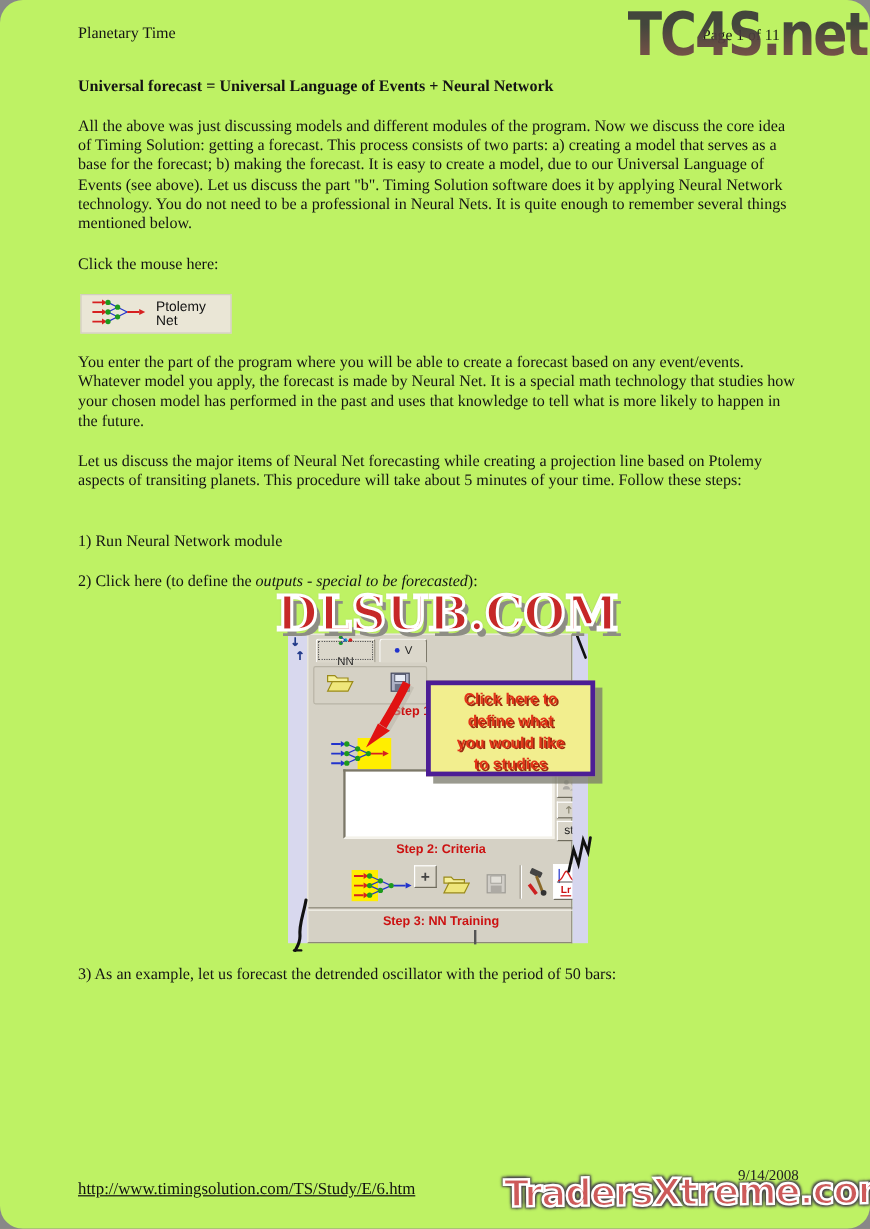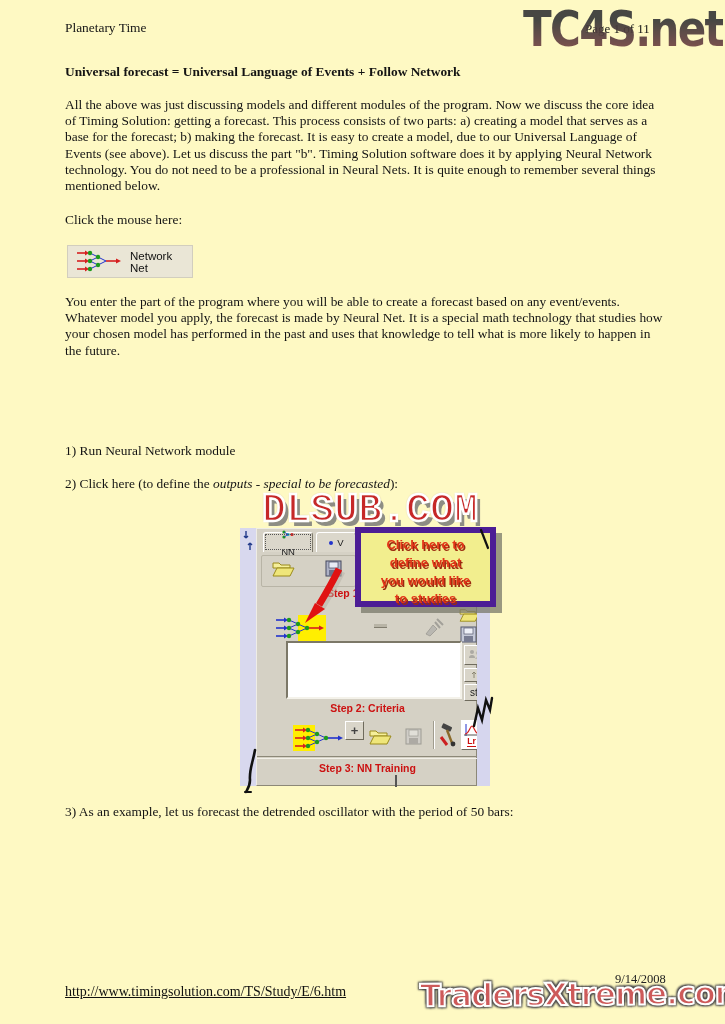--- a/index.html
+++ b/index.html
@@ -1,20 +1,21 @@
 <!DOCTYPE html>
 <html><head>
 <meta charset="utf-8">
 <style>
   * { margin:0; padding:0; box-sizing:border-box; }
   html,body { background:#888; }
   .page {
-    position:relative; width:725px; height:1024px; background:#fef9c3;
+    position:relative; width:725px; height:1024px; background:#bef264;
     font-family:"Liberation Serif", serif; color:#141414; overflow:hidden;
     margin:0 auto;
+    border-radius:19px;
   }
   .abs { position:absolute; }
   .body-text { font-size:13.4px; line-height:16.2px; width:600px; }
   .bold { font-weight:bold; }
   .it { font-style:italic; }
 
   
   .wm-tc4s {
     font-family:"DejaVu Sans", sans-serif; font-weight:bold; font-size:50px;
     letter-spacing:-2px; transform:scaleX(.84); transform-origin:right top;
@@ -67,42 +68,43 @@
   }
   .listbox {
     background:#ffffff; border-top:2px solid #7c7868; border-left:2px solid #7c7868;
     border-right:2px solid #f4f2ea; border-bottom:2px solid #f4f2ea;
   }
   .steplbl {
     font-family:"Liberation Sans", sans-serif; font-weight:bold; color:#cc1111;
     font-size:10.5px; white-space:nowrap;
   }
   .callout {
-    background:#f2ee8e; border:6px solid #4c1d95; box-shadow:6px 6px 0 rgba(120,120,105,.75);
+    background:#f2ee8e; border:4px solid #4c1d95; box-shadow:6px 6px 0 rgba(120,120,105,.75);
     font-family:"Liberation Sans", sans-serif; font-weight:bold; font-size:13px;
     color:#e23418; text-align:center; line-height:18px; padding-top:3px;
     text-shadow:1.5px 1.5px 0 #9a2a10;
+    margin-top:40px;
   }
   .dash-icon { width:13px; height:4px; background:#b8b4a6; border-bottom:1px solid #807c6e; }
   .divider-v { width:2px; background:#a09c8e; border-right:1px solid #fff; }
   .sep-h { height:3px; border-top:1px solid #8c8878; border-bottom:1px solid #f2f0e8; }
   .grayed { opacity:.45; filter:grayscale(1); }
   .footer-link { color:#101010; text-decoration:underline; font-size:14px; }
   .page-num { font-size:13px; }
 </style>
 </head>
 <body>
 
 <div class="page">
 
   <div class="abs" style="left:65px; top:20px; font-size:13.4px;">Planetary Time</div>
   <div class="abs page-num" style="left:585px; top:21px; z-index:1;">Page 1 of 11</div>
   <div class="abs wm-tc4s" style="right:2px; top:0px; z-index:2;">TC4S.net</div>
 
-  <div class="abs body-text bold" style="left:65px; top:64px;">Universal forecast = Universal Language of Events + Follow Network</div>
+  <div class="abs body-text bold" style="left:65px; top:64px;">Universal forecast = Universal Language of Events + Neural Network</div>
 
   <div class="abs body-text" style="left:65px; top:97px;">All the above was just discussing models and different modules of the program. Now we discuss the core idea of Timing Solution: getting a forecast. This process consists of two parts: a) creating a model that serves as a base for the forecast; b) making the forecast. It is easy to create a model, due to our Universal Language of Events (see above). Let us discuss the part "b". Timing Solution software does it by applying Neural Network technology. You do not need to be a professional in Neural Nets. It is quite enough to remember several things mentioned below.</div>
 
   <div class="abs body-text" style="left:65px; top:212px;">Click the mouse here:</div>
 
   <div class="abs nn-button" style="left:67px; top:245px;">
     <span>
       <svg width="46" height="28" viewBox="0 0 46 28">
         <g stroke="#d62020" stroke-width="1.6">
           <line x1="1" y1="6" x2="9" y2="6"></line>
@@ -126,25 +128,26 @@
           <circle cx="14" cy="6" r="2.2"></circle>
             <circle cx="14" cy="14" r="2.2"></circle>
             <circle cx="14" cy="22" r="2.2"></circle>
           <circle cx="22" cy="10" r="2.2"></circle>
             <circle cx="22" cy="18" r="2.2"></circle>
         </g>
         <line x1="30" y1="14" x2="40" y2="14" stroke="#d62020" stroke-width="1.6"></line>
         <polygon points="40,11.5 45,14 40,16.5" fill="#d62020"></polygon>
       </svg>
     </span>
-    <span>Network Net</span>
+    <span>Ptolemy Net</span>
   </div>
 
   <div class="abs body-text" style="left:65px; top:294px;">You enter the part of the program where you will be able to create a forecast based on any event/events. Whatever model you apply, the forecast is made by Neural Net. It is a special math technology that studies how your chosen model has performed in the past and uses that knowledge to tell what is more likely to happen in the future.</div>
 
+  <div class="abs body-text" style="left:65px; top:376px;">Let us discuss the major items of Neural Net forecasting while creating a projection line based on Ptolemy aspects of transiting planets. This procedure will take about 5 minutes of your time. Follow these steps:</div>
 
   <div class="abs body-text" style="left:65px; top:443px;">1) Run Neural Network module</div>
   <div class="abs body-text" style="left:65px; top:476px; width:640px;">
     <span>2) Click here (to define the </span><span class="it">outputs - special to be forecasted</span><span>):</span>
   </div>
 
   <div class="abs shot" style="left:238px; top:528px; z-index:3;">
     <div class="abs strip">
       <span class="abs" style="left:3px; top:2px;">
         <svg width="10" height="22" viewBox="0 0 10 22">
@@ -370,21 +373,21 @@
       <path d="M12 2 C10 14 6 22 7 32 C7 38 4 42 3 44" stroke="#111" stroke-width="2.6" fill="none" stroke-linecap="round"></path>
       <path d="M2 44 h6" stroke="#111" stroke-width="2" stroke-linecap="round"></path>
     </svg>
   </span>
   <span class="abs" style="left:478px; top:528px; z-index:7;">
     <svg width="14" height="22" viewBox="0 0 14 22">
       <path d="M3 2 L10 20" stroke="#111" stroke-width="2.2" stroke-linecap="round"></path>
     </svg>
   </span>
 
-  <div class="abs wm-dlsub" style="left:230px; top:488px; width:280px; text-align:center; z-index:8;font-family:Liberation Mono, monospace;">DLSUB.COM</div>
+  <div class="abs wm-dlsub" style="left:230px; top:488px; width:280px; text-align:center; z-index:8;">DLSUB.COM</div>
 
   <div class="abs body-text" style="left:65px; top:804px;">3) As an example, let us forecast the detrended oscillator with the period of 50 bars:</div>
 
   <a class="abs footer-link" style="left:65px; top:984px;" href="#" title="http://www.timingsolution.com/TS/Study/E/6.htm">http://www.timingsolution.com/TS/Study/E/6.htm</a>
   <div class="abs" style="left:615px; top:972px; font-size:12.5px; color:#222; z-index:1;">9/14/2008</div>
   <div class="abs wm-traders" style="left:420px; top:976px; width:305px; text-align:center; z-index:2;">TradersXtreme.com</div>
 
 </div>
 
 </body></html>

